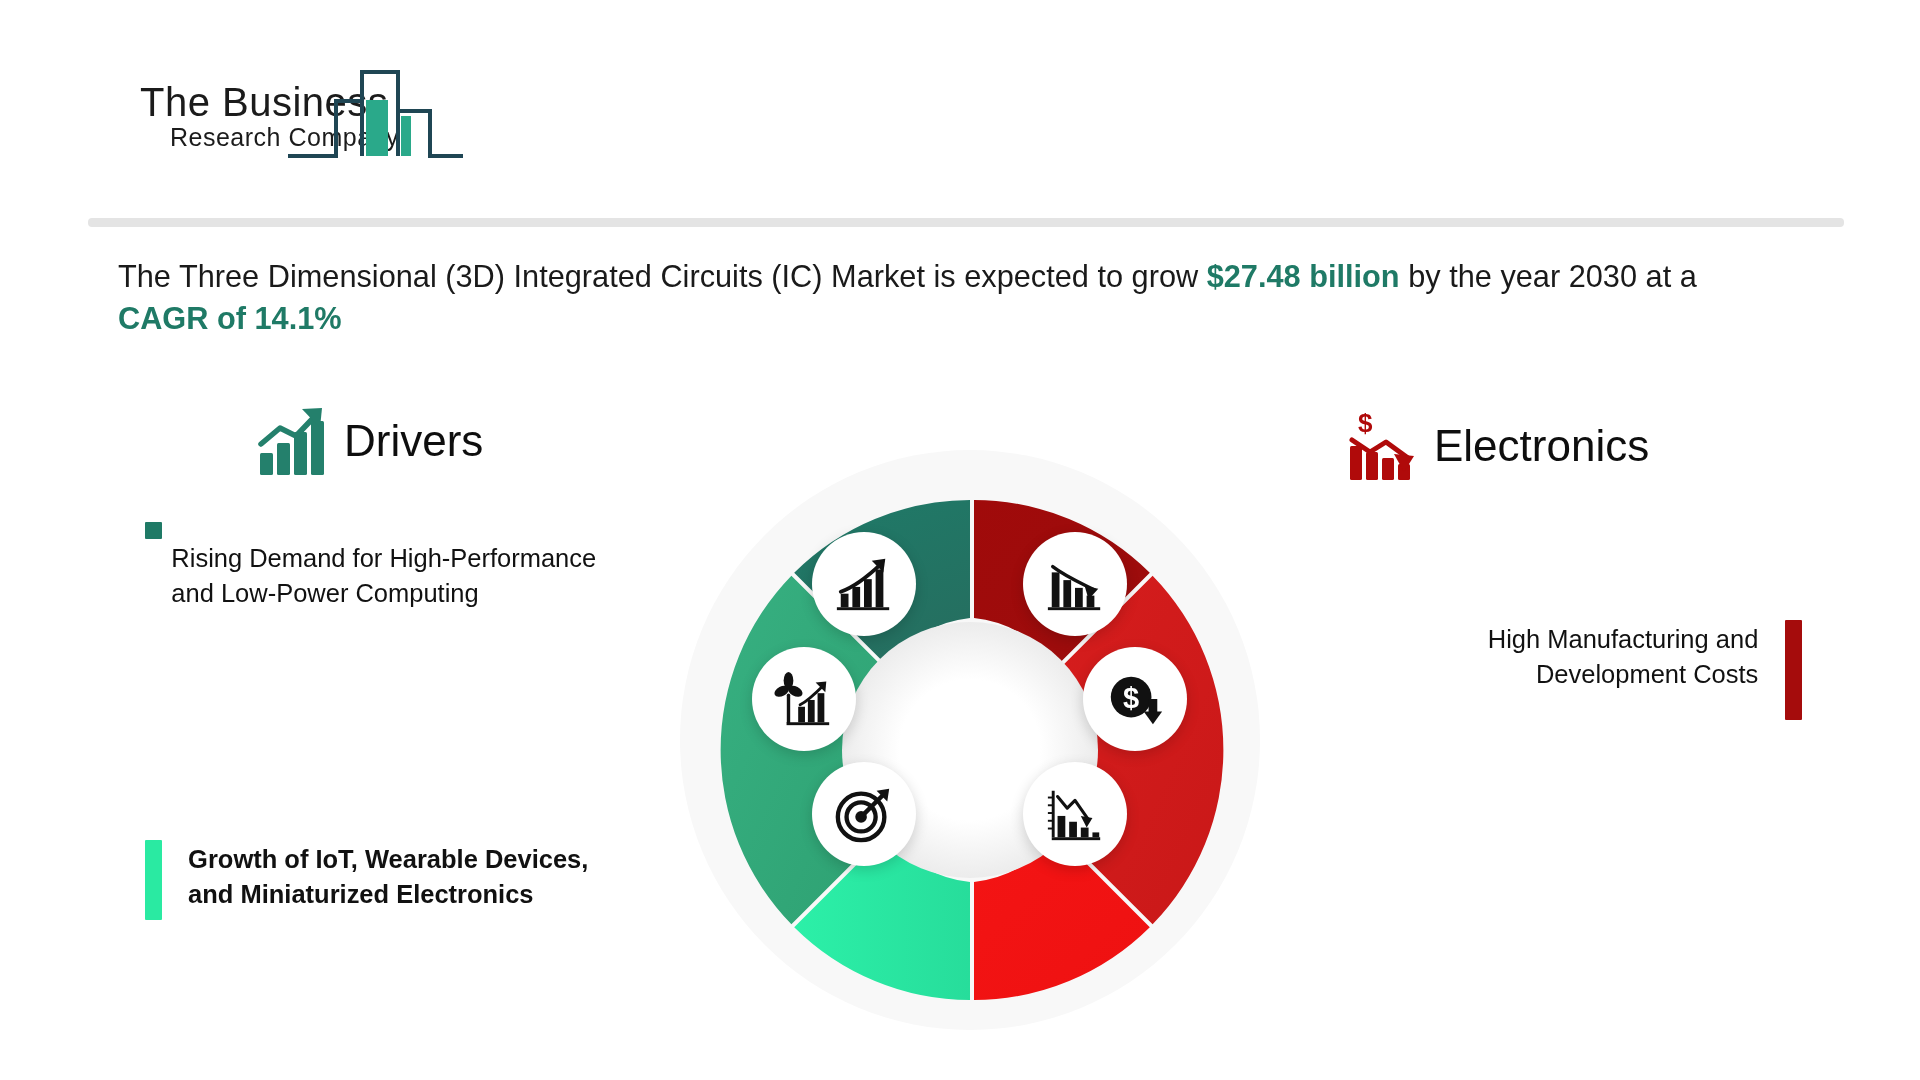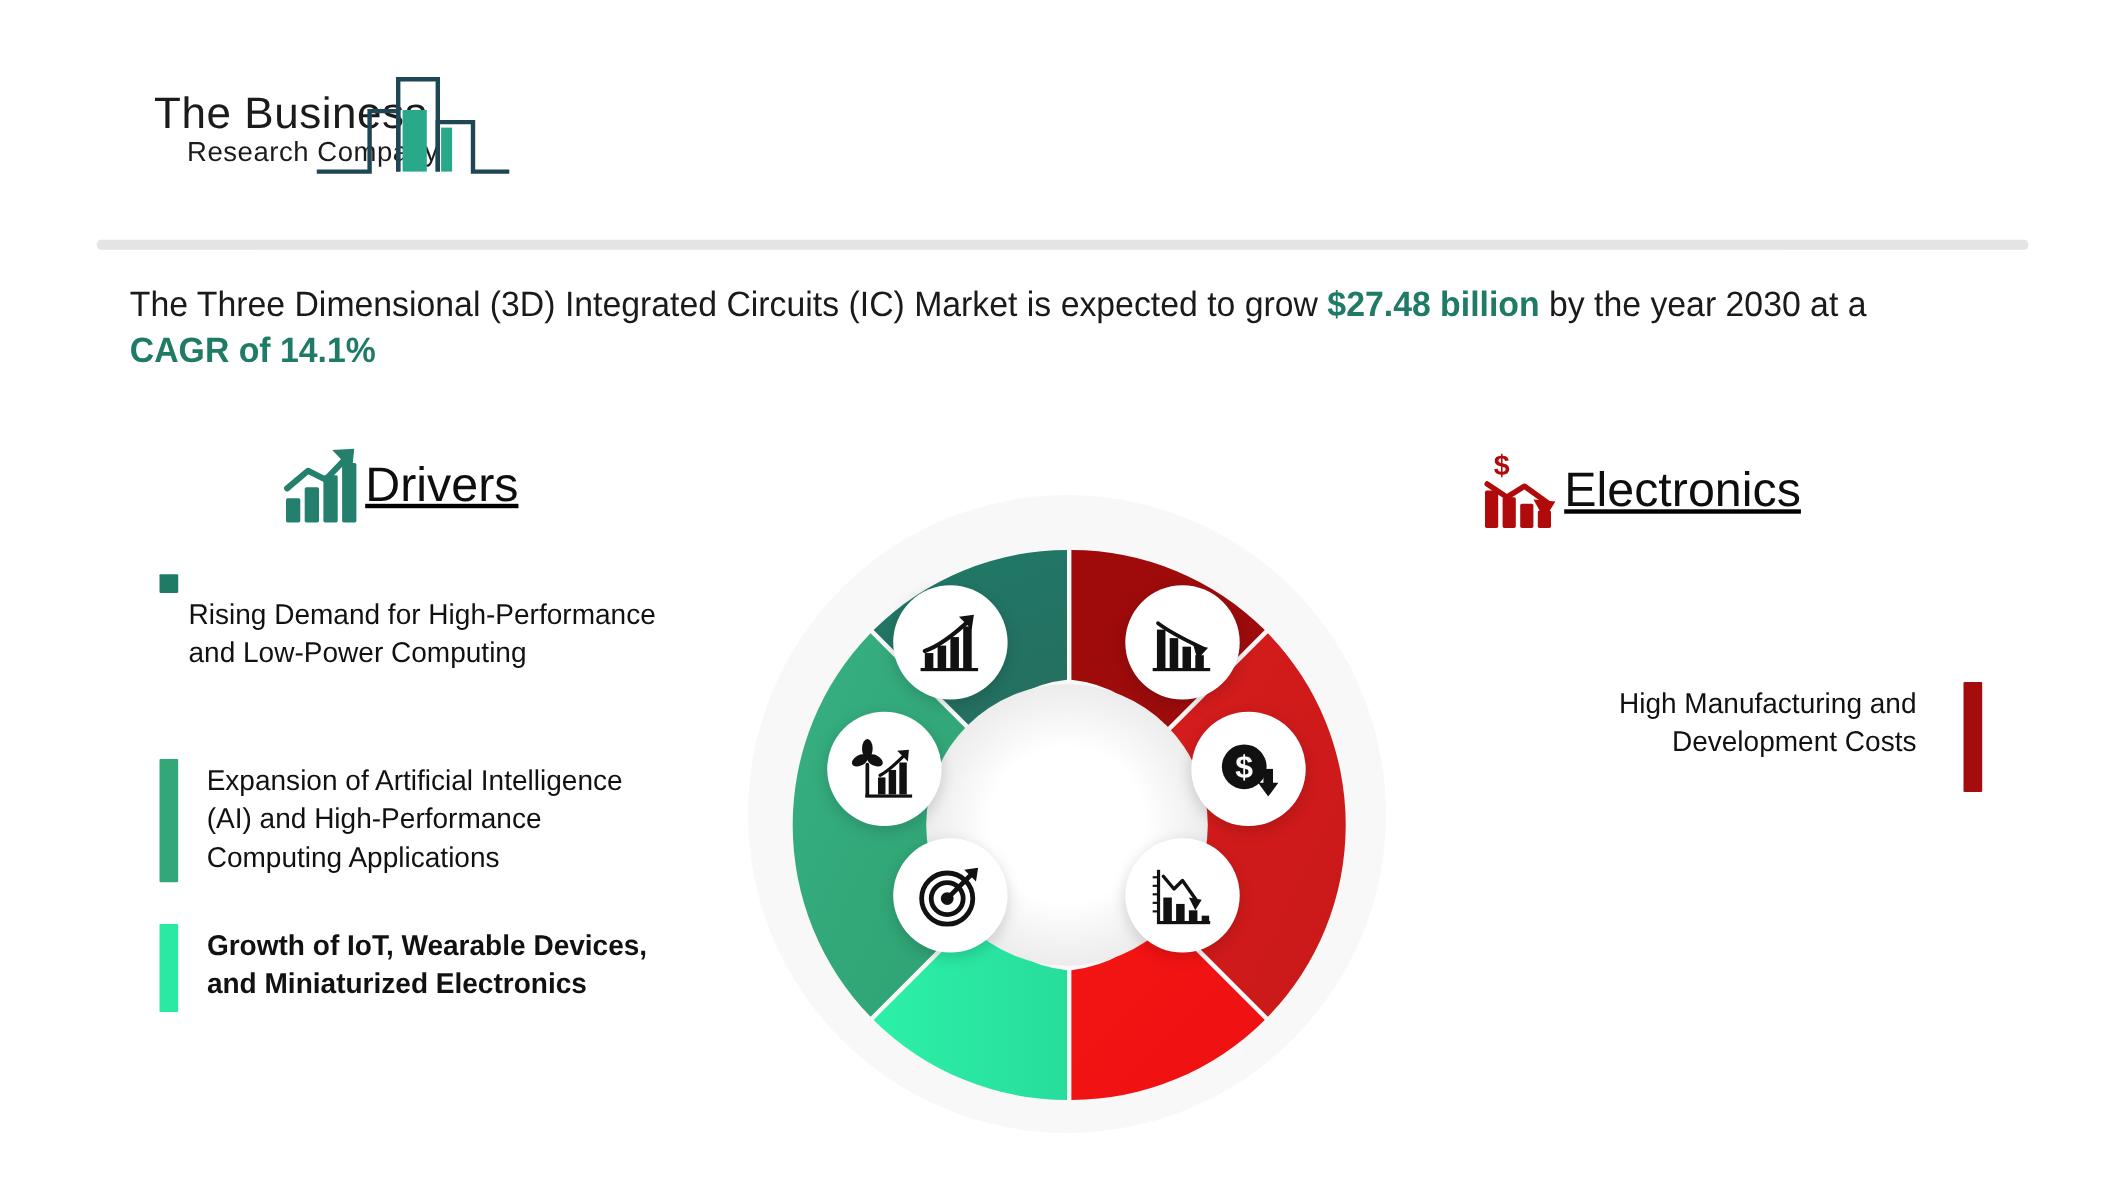--- a/index.html
+++ b/index.html
@@ -81,22 +81,21 @@
   #subtitle .hl {
     color: #1f7a66;
     font-weight: bold;
   }
 
   
   .section-head {
     position: absolute;
     display: flex;
     align-items: center;
-    gap: 4px;
-    text-decoration: underline;
+    gap: 16px;
   }
   #drivers-head { left: 258px; top: 405px; }
   #restraints-head { left: 1348px; top: 410px; }
 
   .section-head .head-label {
     font-size: 44px;
     color: #0e0e0e;
     font-weight: 400;
     line-height: 1;
   }
@@ -137,21 +136,21 @@
   #driver-1 { left: 145px; top: 690px; }
   #driver-1 .accent-bar { height: 112px; }
   #driver-2 { left: 145px; top: 840px; font-weight: bold; }
   #driver-2 .accent-bar { height: 80px; }
 
   #restraint-0 { right: 118px; top: 620px; flex-direction: row; }
   #restraint-0 .accent-bar { height: 100px; }
   #restraint-1 { right: 118px; top: 790px; flex-direction: row; }
   #restraint-1 .accent-bar { height: 100px; }
 
-  .restraints-item { justify-content: flex-end; gap: 16px; }
+  .restraints-item { justify-content: flex-end; }
 
   
   #donut-wrap {
     position: absolute;
     left: 660px;
     top: 440px;
     width: 620px;
     height: 620px;
   }
   #donut-halo {
@@ -237,26 +236,20 @@
     </svg>
     <span class="head-label">Electronics</span>
   </div>
 
   <div class="list-item drivers-item" id="driver-0">
     <div class="accent-bar" style="background:#1f7a66"></div>
     <div class="item-text">Rising Demand for High-Performance
 and Low-Power Computing</div>
   </div>
 
-  <div class="list-item drivers-item" id="driver-1">
-    <div class="accent-bar" style="background:#32a878"></div>
-    <div class="item-text">Expansion of Artificial Intelligence
-(AI) and High-Performance
-Computing Applications</div>
-  </div>
 
   <div class="list-item drivers-item" id="driver-2">
     <div class="accent-bar" style="background:#2aeaa2"></div>
     <div class="item-text">Growth of IoT, Wearable Devices,
 and Miniaturized Electronics</div>
   </div>
 
   <div class="list-item restraints-item" id="restraint-0">
     <div class="item-text">High Manufacturing and
 Development Costs</div>

